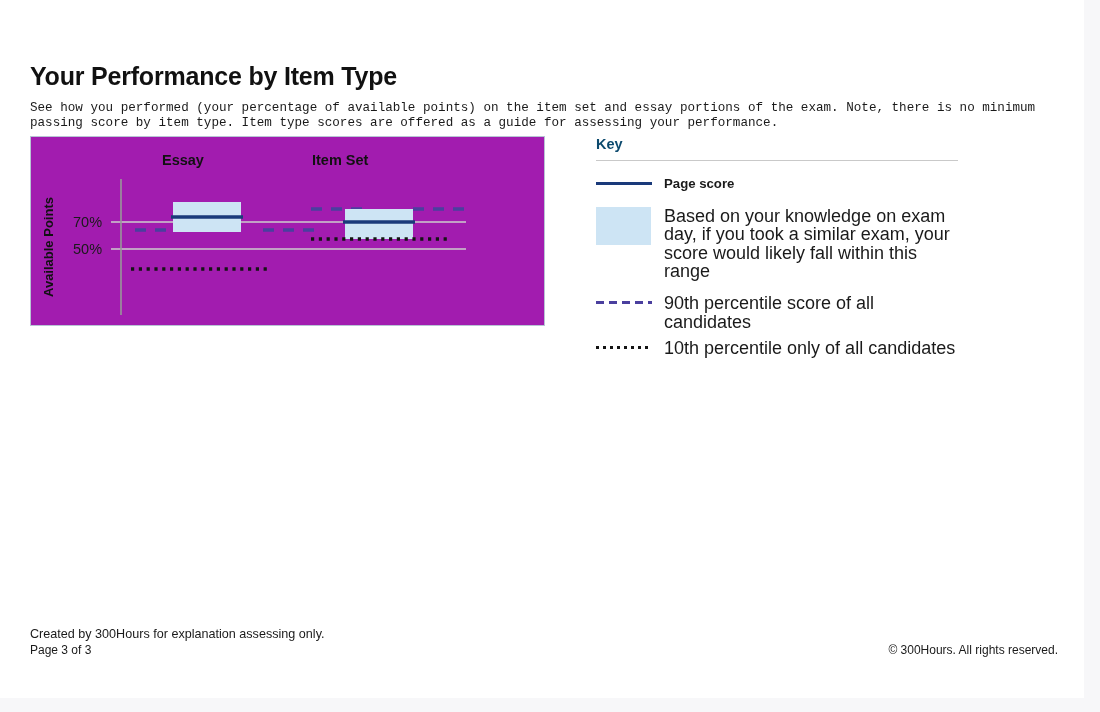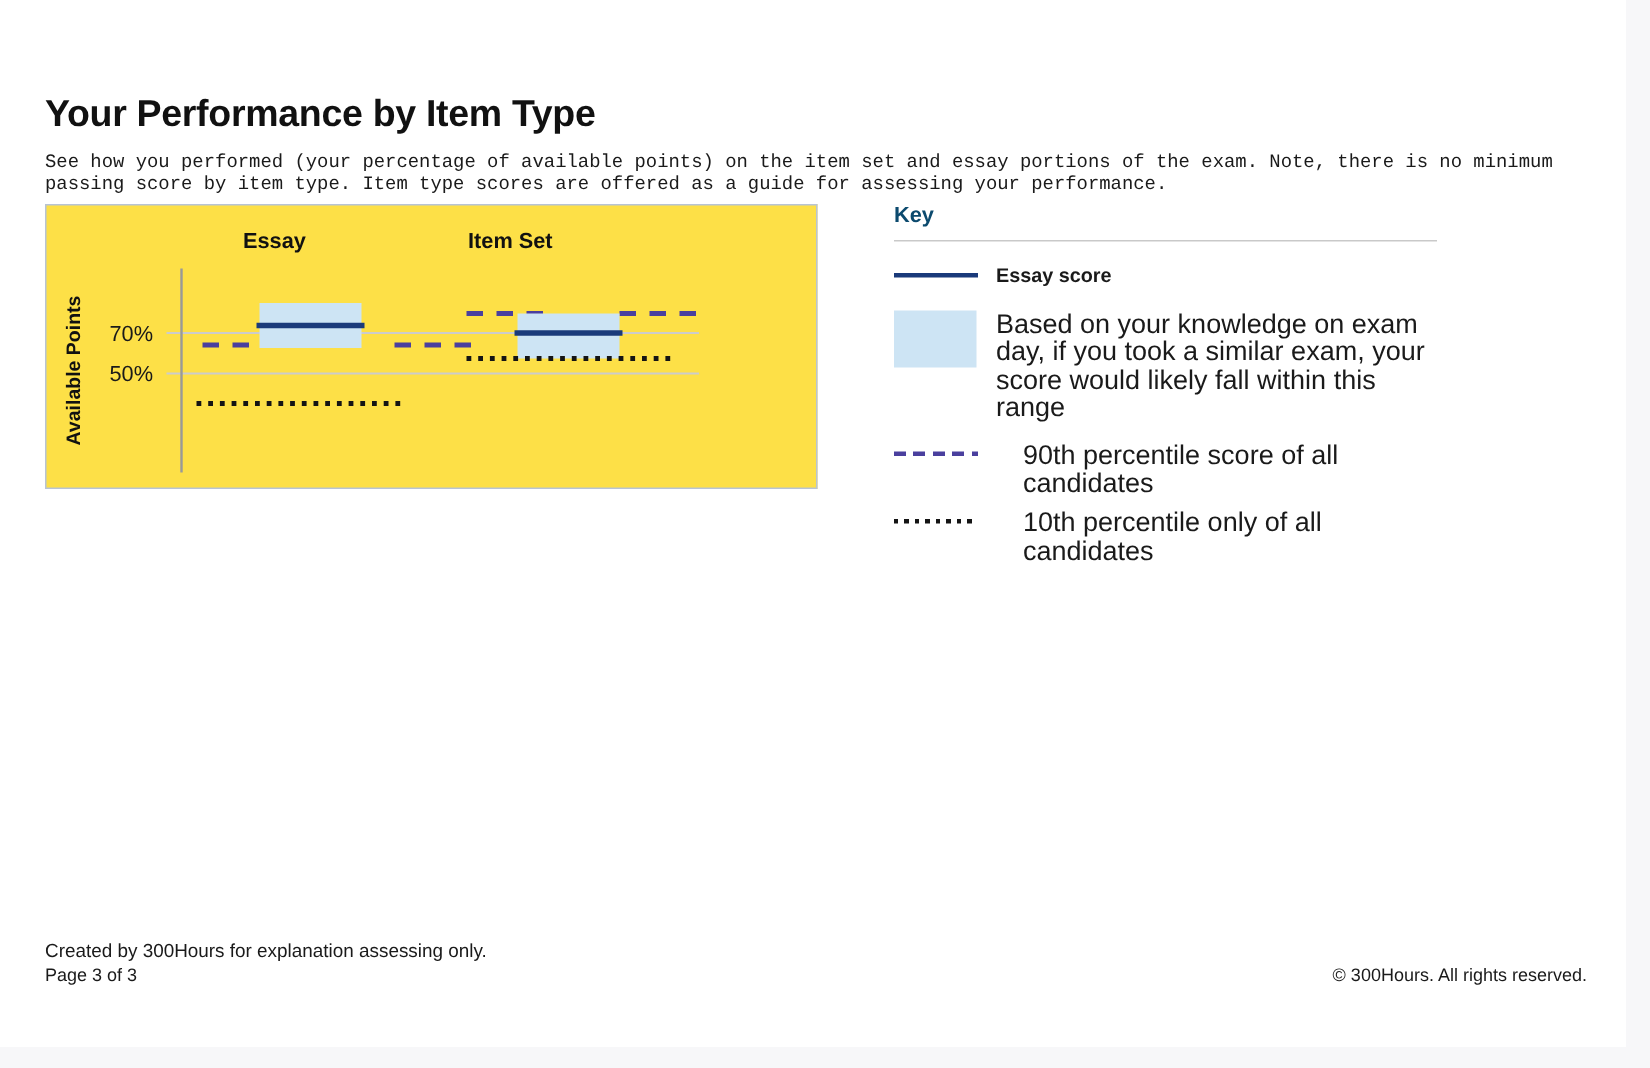--- a/index.html
+++ b/index.html
@@ -49,21 +49,21 @@
   }
 
   
   .chart-panel {
     position: absolute;
     left: 30px;
     top: 136px;
     width: 513px;
     height: 188px;
     border: 1px solid #b8c4d4;
-    background: #fde047;
+    background: #a21caf;
   }
   .chart-svg {
     display: block;
   }
 
   
   .key-panel {
     position: absolute;
     left: 596px;
     top: 136px;
@@ -119,21 +119,21 @@
     height: 3px;
     margin-top: 7px;
     background-image: repeating-linear-gradient(to right, #4a3f9e 0px, #4a3f9e 8px, rgba(0,0,0,0) 8px, rgba(0,0,0,0) 13px);
   }
   .swatch-dot {
     width: 56px;
     height: 3px;
     margin-top: 7px;
     background-image: repeating-linear-gradient(to right, #141414 0px, #141414 3px, rgba(0,0,0,0) 3px, rgba(0,0,0,0) 7px);
   }
-  .key-row.tight { margin-bottom: 8px; gap: 18px; }
+  .key-row.tight { margin-bottom: 8px; }
 
   
   .footer {
     position: absolute;
     left: 30px;
     top: 626px;
     width: 1028px;
     height: 40px;
   }
   .footer-left {
@@ -208,21 +208,21 @@
     </div>
 
     <div class="key-panel">
       <div class="key-title">Key</div>
       <div class="key-rule"></div>
 
       <div class="key-row">
         <div class="key-swatch">
           <div class="swatch-line"></div>
         </div>
-        <div class="key-label bold">Essay score</div>
+        <div class="key-label bold">Page score</div>
       </div>
 
       <div class="key-row">
         <div class="key-swatch">
           <div class="swatch-box"></div>
         </div>
         <div class="key-label">Based on your knowledge on exam day, if you took a similar exam, your score would likely fall within this range</div>
       </div>
 
       <div class="key-row tight">

